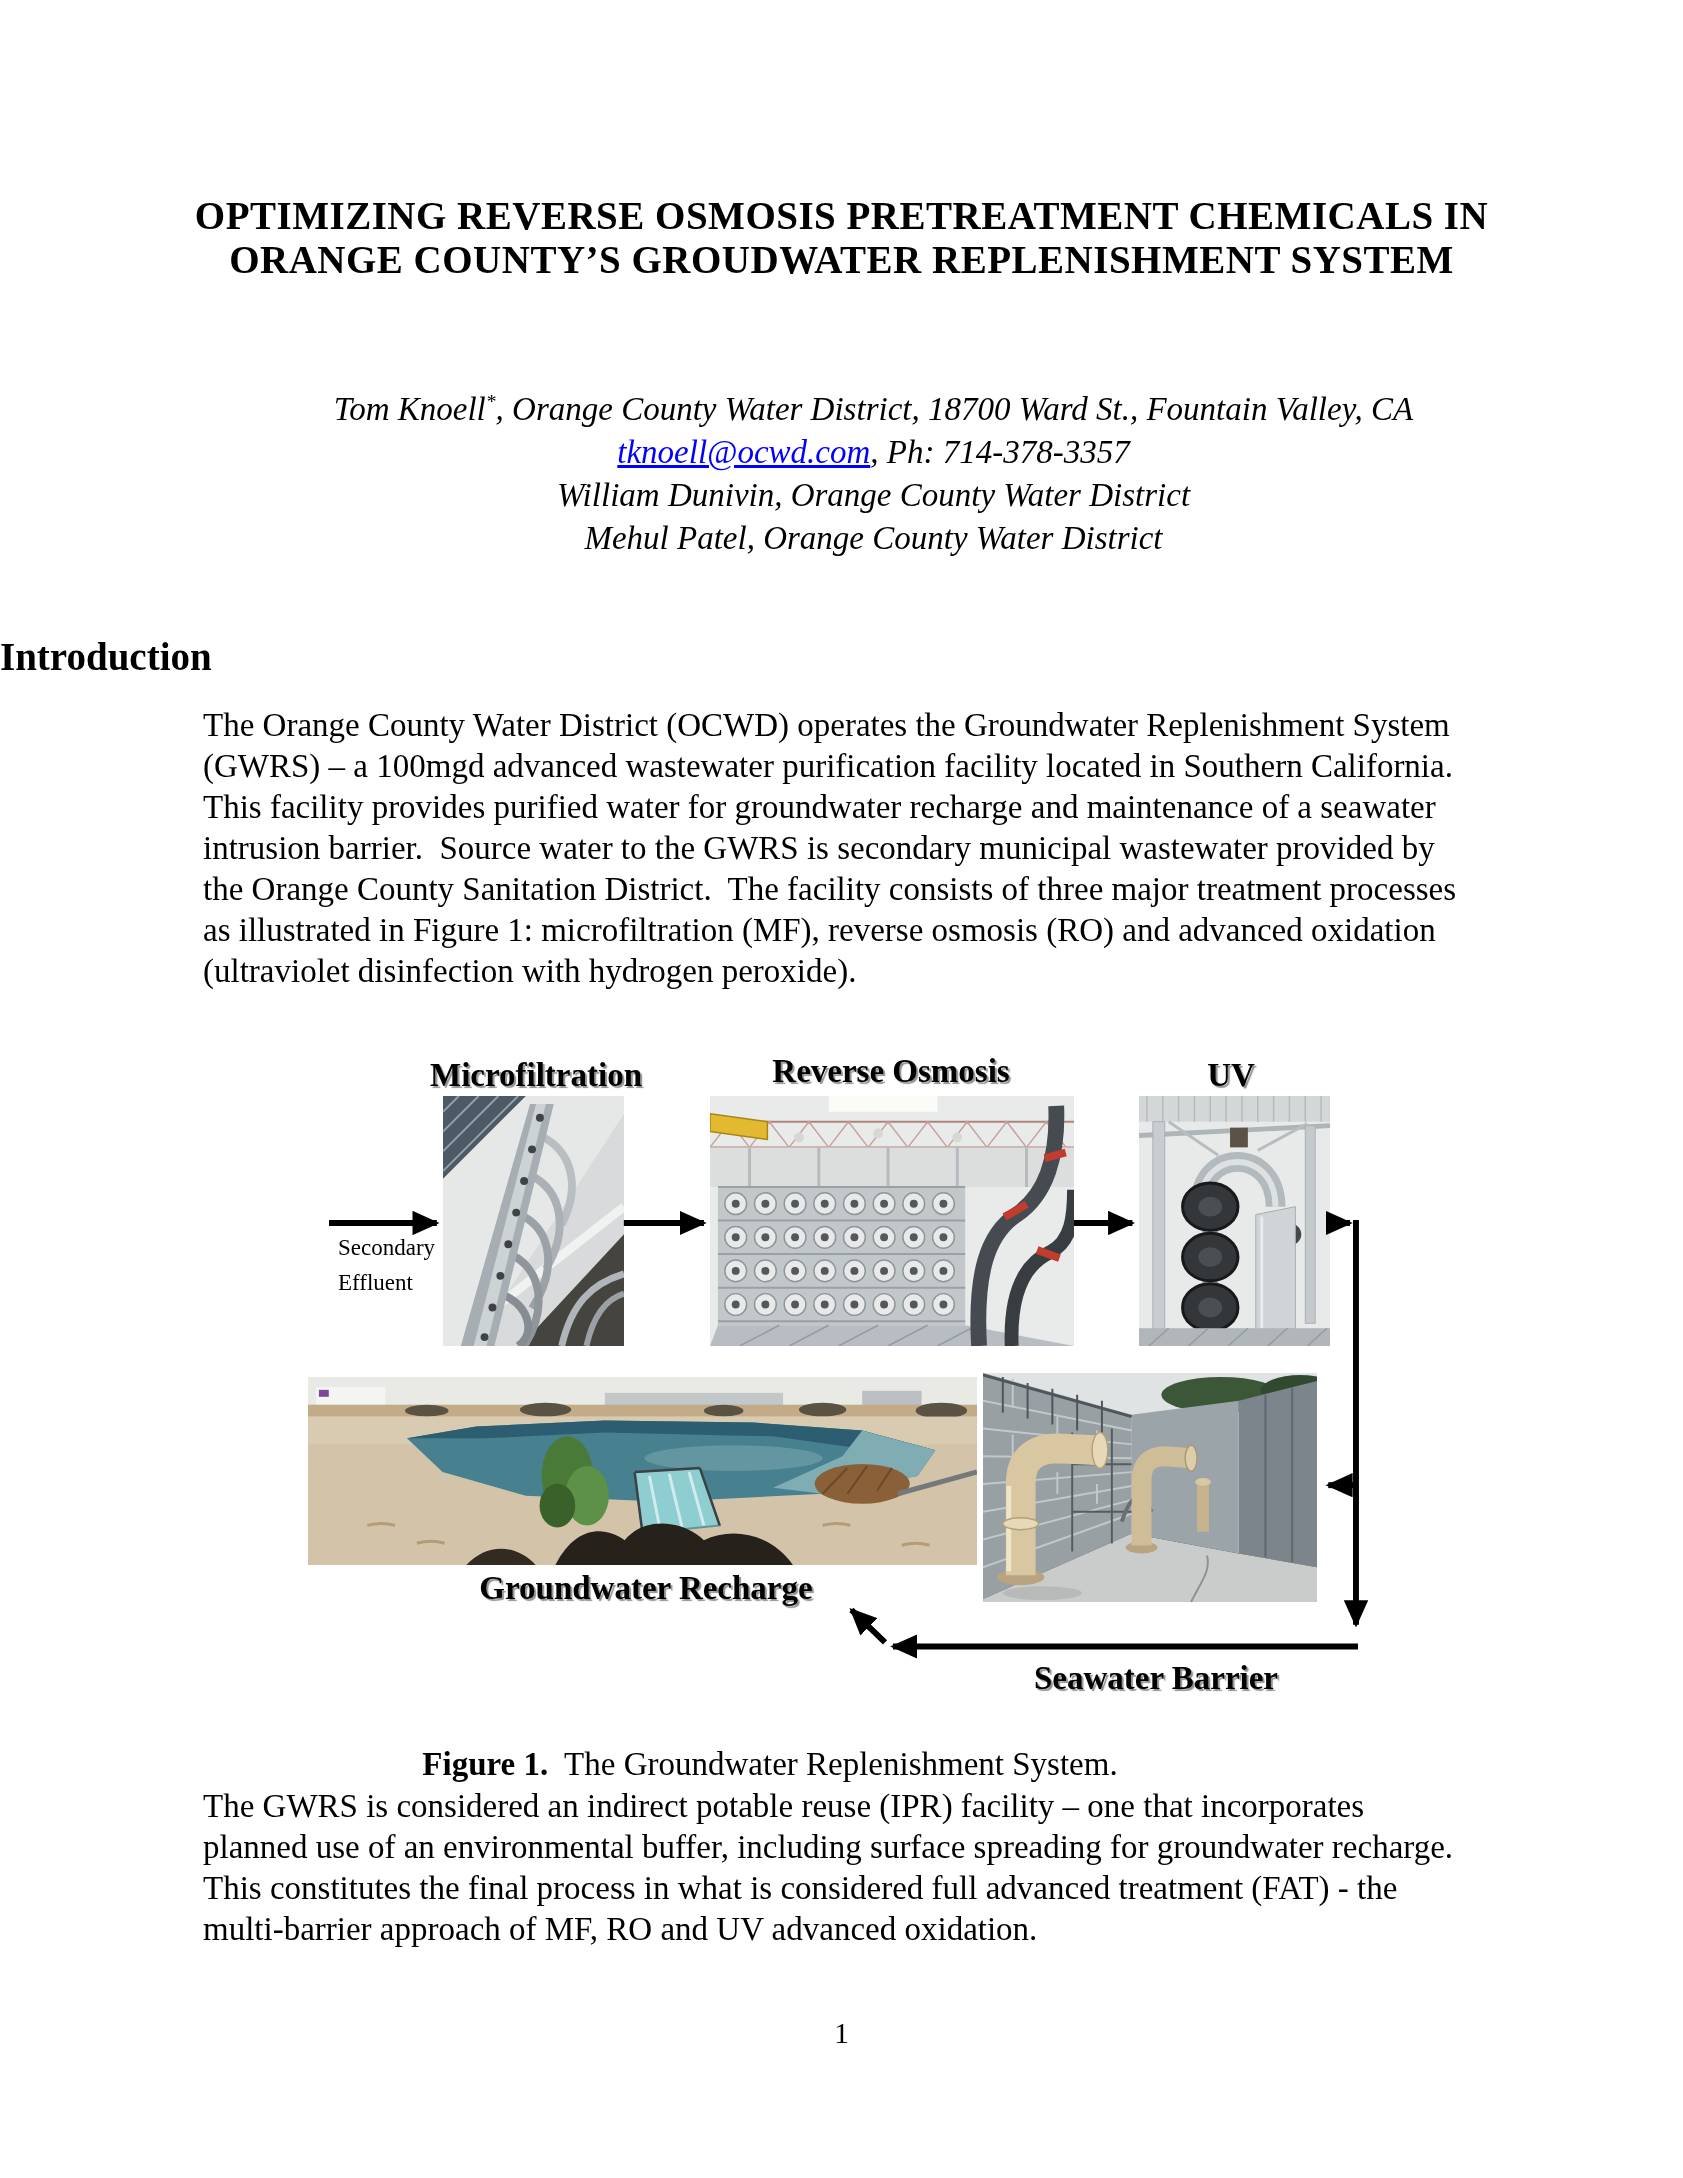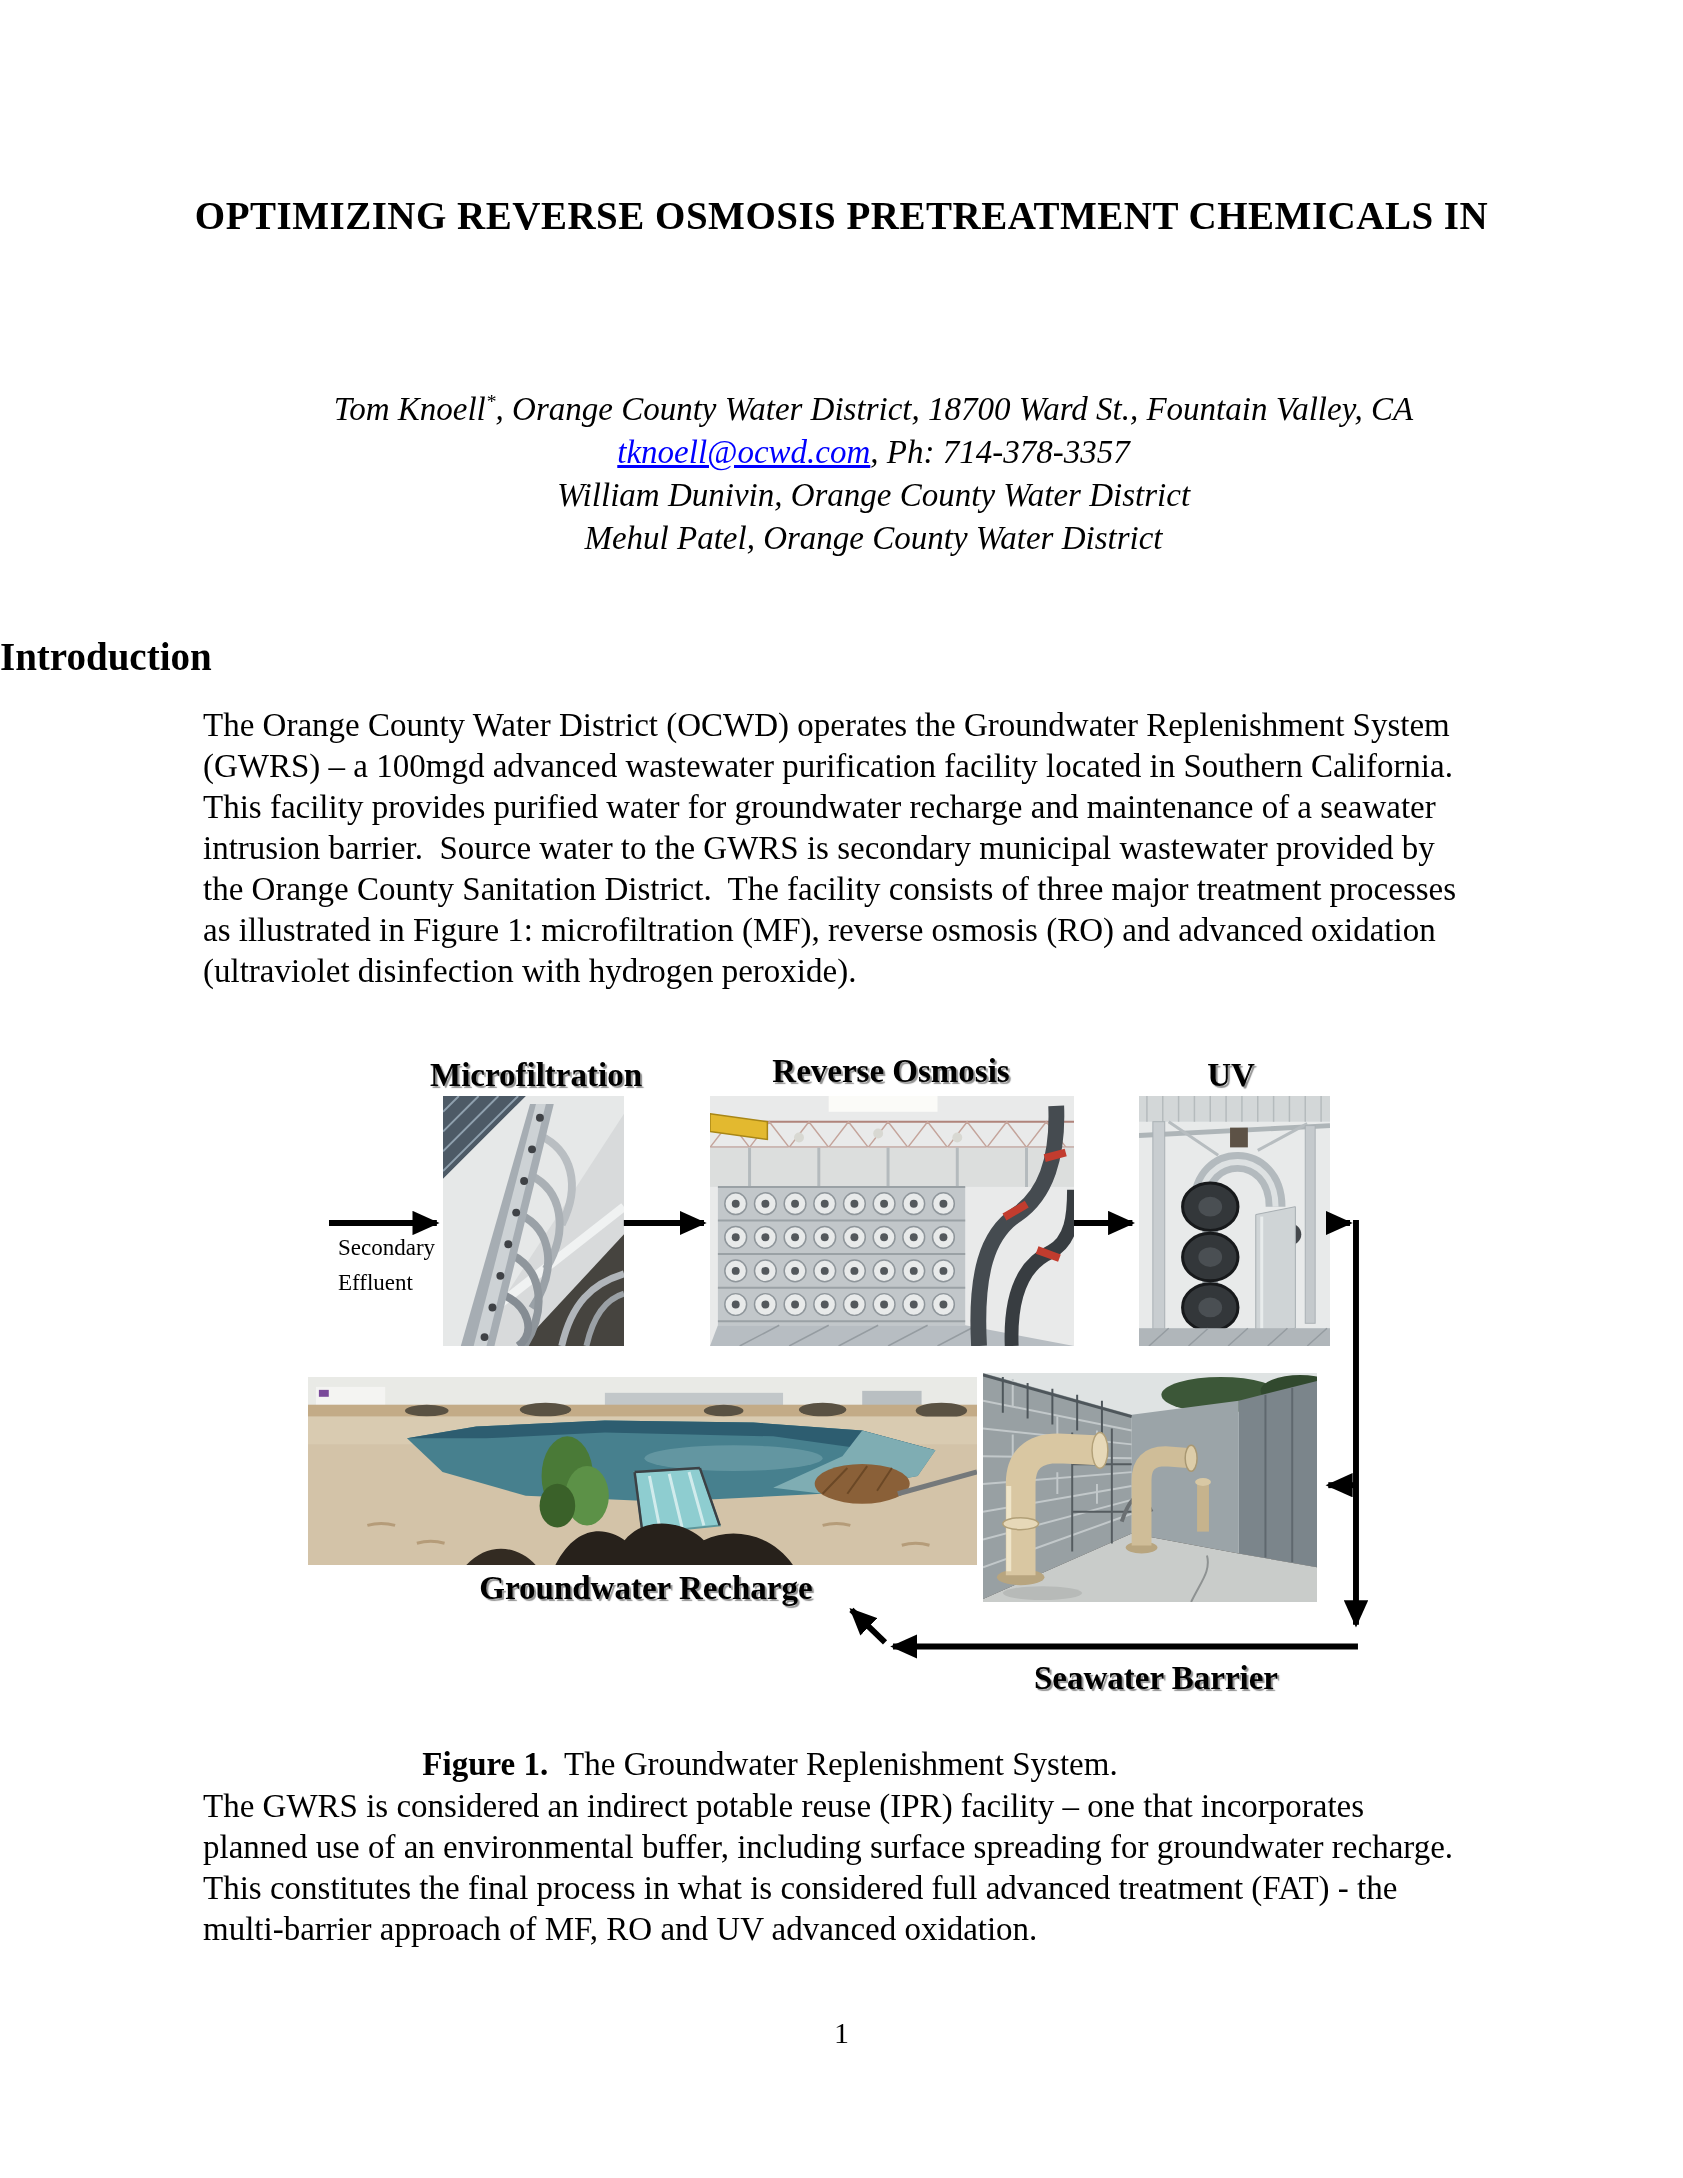--- a/index.html
+++ b/index.html
@@ -58,20 +58,21 @@
     position:absolute; top:2016px; left:0; width:1683px; text-align:center; font-size:30px;
   }
 </style>
 </head>
 <body>
 
 <div class="page">
 
   <div class="paper-title">
     <div>OPTIMIZING REVERSE OSMOSIS PRETREATMENT CHEMICALS IN</div>
+    <div>ORANGE COUNTY’S GROUDWATER REPLENISHMENT SYSTEM</div>
   </div>
 
   <div class="authors">
     <div><span>Tom Knoell</span><span class="sup">*</span><span>, Orange County Water District, 18700 Ward St., Fountain Valley, CA</span></div>
     <div><a class="email-link">tknoell@ocwd.com</a><span>, Ph: 714-378-3357</span></div>
     <div>William Dunivin, Orange County Water District</div>
     <div>Mehul Patel, Orange County Water District</div>
   </div>
 
   <div class="section-heading">Introduction</div>

